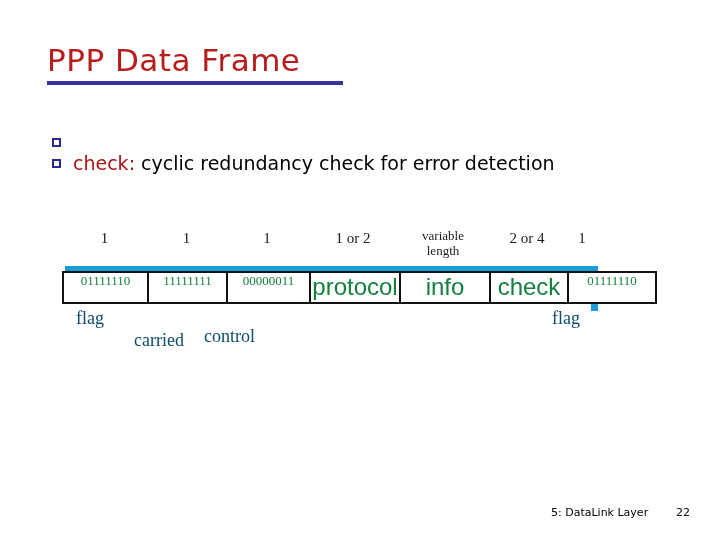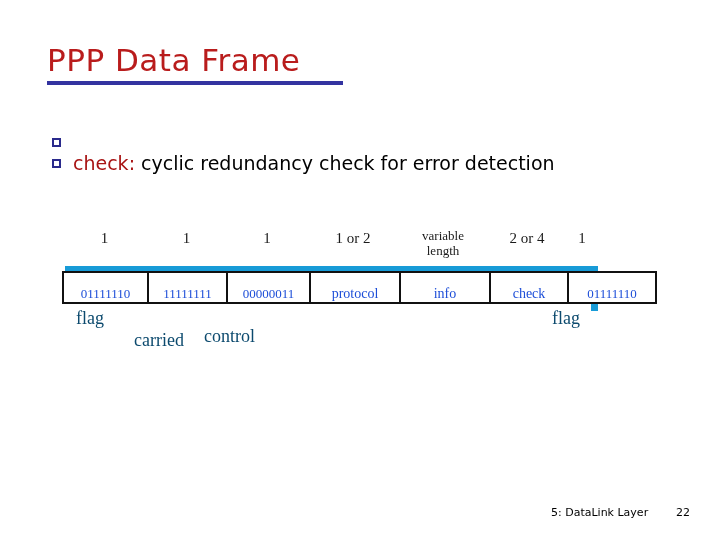--- a/index.html
+++ b/index.html
@@ -124,38 +124,38 @@
     display: flex;
     height: 33px;
     border: 2px solid #111111;
     box-sizing: border-box;
     background: #ffffff;
   }
   .frame-cell {
     border-right: 2px solid #111111;
     box-sizing: border-box;
     display: flex;
-    align-items: flex-end;
+    align-items: flex-start;
     justify-content: center;
     background: #ffffff;
-    color: #1d4ed8;
+    color: #15803d;
     white-space: nowrap;
     overflow: hidden;
   }
   .frame-cell:last-child {
     border-right: none;
   }
   .cell-bits {
     font-family: "Liberation Serif", serif;
     font-size: 13px;
     letter-spacing: 0px;
   }
   .cell-word {
-    font-family: Liberation Serif, serif;
-    font-size: 14px;
+    font-family: Liberation Sans, sans-serif;
+    font-size: 24px;
   }
 
   
   #name-labels {
     position: absolute;
     left: 0;
     top: 78px;
     width: 536px;
     height: 50px;
   }

